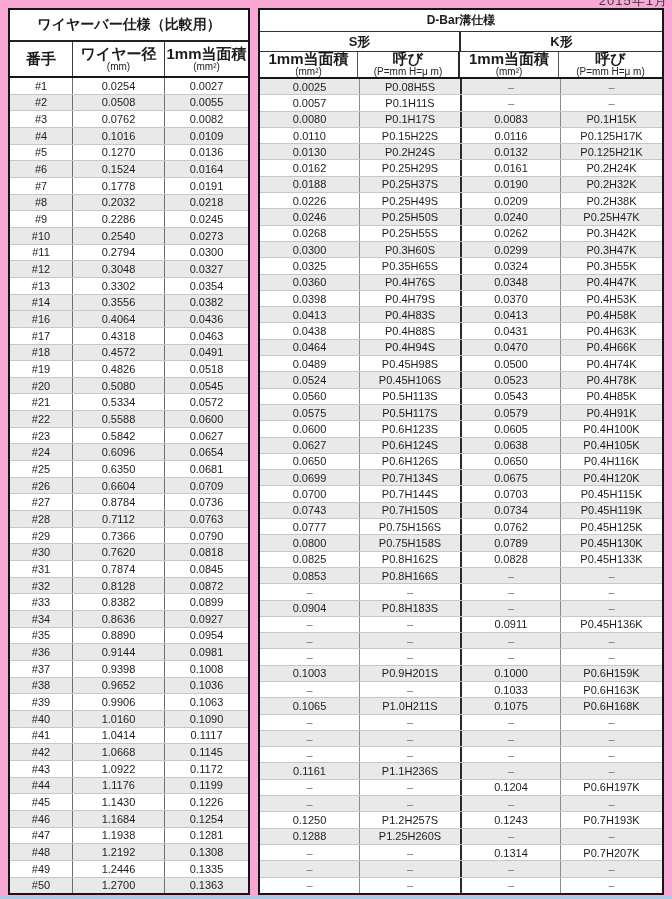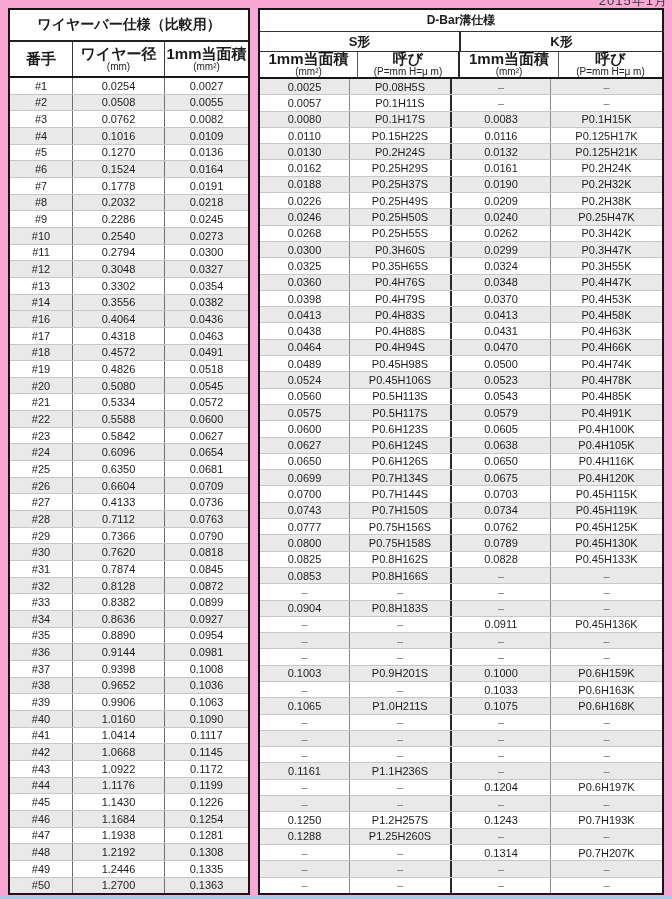--- a/index.html
+++ b/index.html
@@ -58,21 +58,21 @@
   .brow{ flex:1; display:flex; min-height:0; }
   .brow + .brow{ border-top:1px solid #c7c7c7; }
   .brow.stripe{ background:var(--stripe,#e9e9e9); }
   .cell{
     display:flex; align-items:center; justify-content:center;
     box-sizing:border-box; font-size:11px;
   }
   .lc0{ width:63px;  border-right:1px solid #6e6e6e; }
   .lc1{ width:92px;  border-right:1px solid #6e6e6e; }
   .lc2{ flex:1; }
-  .rc0{ width:90px;  border-right:1px solid #8a8a8a; }
+  .rc0{ width:100px;  border-right:1px solid #8a8a8a; }
   .rc1{ width:102px; border-right:2px solid #2a2a2a; }
   .rc2{ width:99px;  border-right:1px solid #8a8a8a; }
   .rc3{ flex:1; }
   .dim{ color:#6f6f6f; }
 
   .blue-line{
     position:absolute; left:0; right:0; bottom:0; height:3px;
     background:var(--edge,#aac9e6);
   }
 </style>
@@ -218,21 +218,21 @@
           <div class="cell lc1">0.6350</div>
           <div class="cell lc2">0.0681</div>
         </div>
         <div class="brow stripe">
           <div class="cell lc0">#26</div>
           <div class="cell lc1">0.6604</div>
           <div class="cell lc2">0.0709</div>
         </div>
         <div class="brow">
           <div class="cell lc0">#27</div>
-          <div class="cell lc1">0.4133</div>
+          <div class="cell lc1">0.8784</div>
           <div class="cell lc2">0.0736</div>
         </div>
         <div class="brow stripe">
           <div class="cell lc0">#28</div>
           <div class="cell lc1">0.7112</div>
           <div class="cell lc2">0.0763</div>
         </div>
         <div class="brow">
           <div class="cell lc0">#29</div>
           <div class="cell lc1">0.7366</div>

